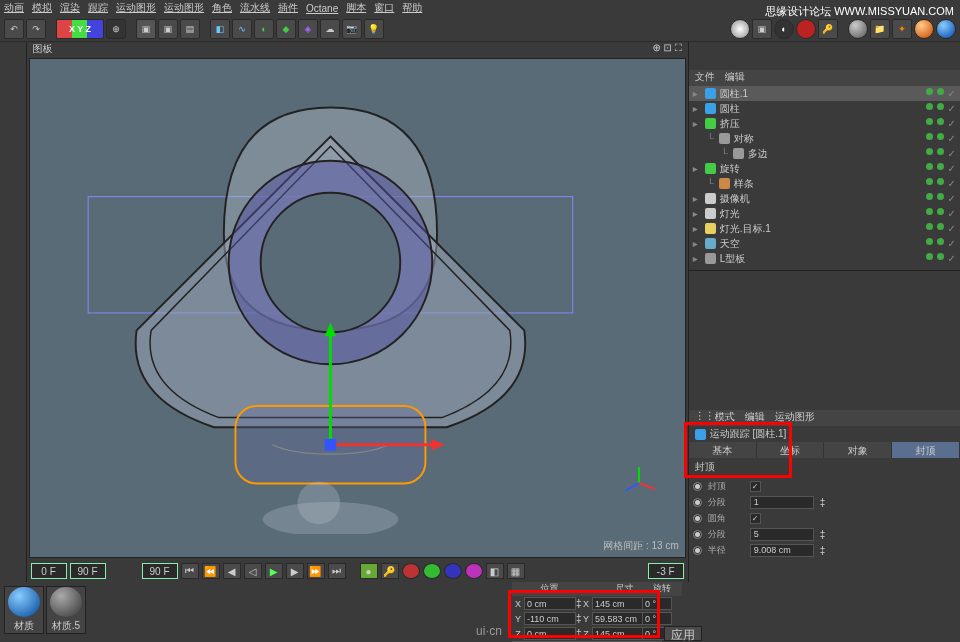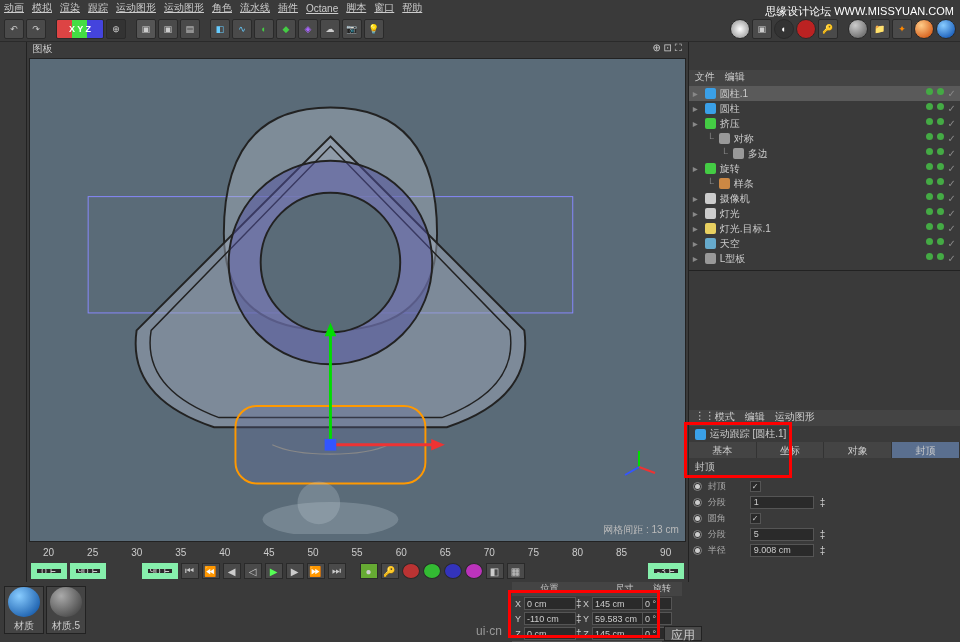--- a/index.html
+++ b/index.html
@@ -11,21 +11,21 @@
 .tb-xyz { background: linear-gradient(90deg, #d44 33%, #4d4 33% 66%, #44d 66%); color: #fff; width: 48px; font-weight: bold; }
 .tb-sep { width: 6px; }
 .main-row { display: flex; height: 540px; padding-left: 9px; }
 .viewport-col { width: 680px; display: flex; flex-direction: column; }
 .viewport-header { height: 14px; background: #3a3a3a; padding: 0 6px; display: flex; justify-content: space-between; }
 .viewport { flex: 1; background: #5a6b78; position: relative; border: 1px solid #222; margin: 2px; overflow: hidden; }
 .vp-grid-info { position: absolute; bottom: 4px; right: 6px; color: #bbb; font-size: 10px; }
 .vp-axes { position: absolute; bottom: 56px; right: 28px; width: 36px; height: 36px; }
 .ruler { height: 16px; background: #3a3a3a; display: flex; align-items: center; justify-content: space-around; font-size: 9px; color: #aaa; }
 .timeline { height: 22px; background: #3a3a3a; display: flex; align-items: center; gap: 3px; padding: 0 4px; }
-.tl-input { width: 36px; height: 16px; background: #2a2a2a; border: 6px solid #86efac; color: #ccc; text-align: center; }
+.tl-input { width: 36px; height: 16px; background: #2a2a2a; border: 1px solid #86efac; color: #ccc; text-align: center; }
 .tl-btn { width: 18px; height: 16px; background: #4a4a4a; border: 1px solid #2a2a2a; display: flex; align-items: center; justify-content: center; }
 .sidepanel { width: 280px; background: #3a3a3a; display: flex; flex-direction: column; border-left: 1px solid #222; }
 .obj-header { height: 16px; display: flex; gap: 10px; padding: 0 6px; background: #444; margin-top: 28px; }
 .obj-tree { height: 184px; background: #3a3a3a; overflow: hidden; }
 .obj-row { display: flex; align-items: center; height: 15px; padding: 0 4px; gap: 4px; }
 .obj-row.sel { background: #5a5a5a; }
 .obj-icon { width: 11px; height: 11px; border-radius: 2px; }
 .obj-label { flex: 0 0 76px; }
 .obj-toggles { display: flex; gap: 4px; margin-left: auto; }
 .dot { width: 7px; height: 7px; border-radius: 50%; }
@@ -146,37 +146,20 @@
         <ellipse cx="310" cy="475" rx="70" ry="18" fill="rgba(200,210,220,0.25)"></ellipse>
         <ellipse cx="298" cy="458" rx="22" ry="22" fill="rgba(200,210,220,0.25)"></ellipse>
       </svg>
       <div class="vp-grid-info">网格间距 : 13 cm</div>
       <svg class="vp-axes" viewBox="0 0 36 36">
         <line x1="18" y1="18" x2="18" y2="2" stroke="#0d0" stroke-width="2"></line>
         <line x1="18" y1="18" x2="34" y2="24" stroke="#e33" stroke-width="2"></line>
         <line x1="18" y1="18" x2="4" y2="26" stroke="#35f" stroke-width="2"></line>
       </svg>
     </div>
-    <div class="ruler">
-      <span>20</span>
-        <span>25</span>
-        <span>30</span>
-        <span>35</span>
-        <span>40</span>
-        <span>45</span>
-        <span>50</span>
-        <span>55</span>
-        <span>60</span>
-        <span>65</span>
-        <span>70</span>
-        <span>75</span>
-        <span>80</span>
-        <span>85</span>
-        <span>90</span>
-    </div>
     <div class="timeline">
       <input class="tl-input" value="0 F" style="">
       <input class="tl-input" value="90 F" style="">
       <div style="flex:0 0 30px"></div>
       <input class="tl-input" value="90 F" style="">
       <div class="tl-btn">⏮</div>
       <div class="tl-btn">⏪</div>
       <div class="tl-btn">◀</div>
       <div class="tl-btn">◁</div>
       <div class="tl-btn" style="color:#5f5">▶</div>

